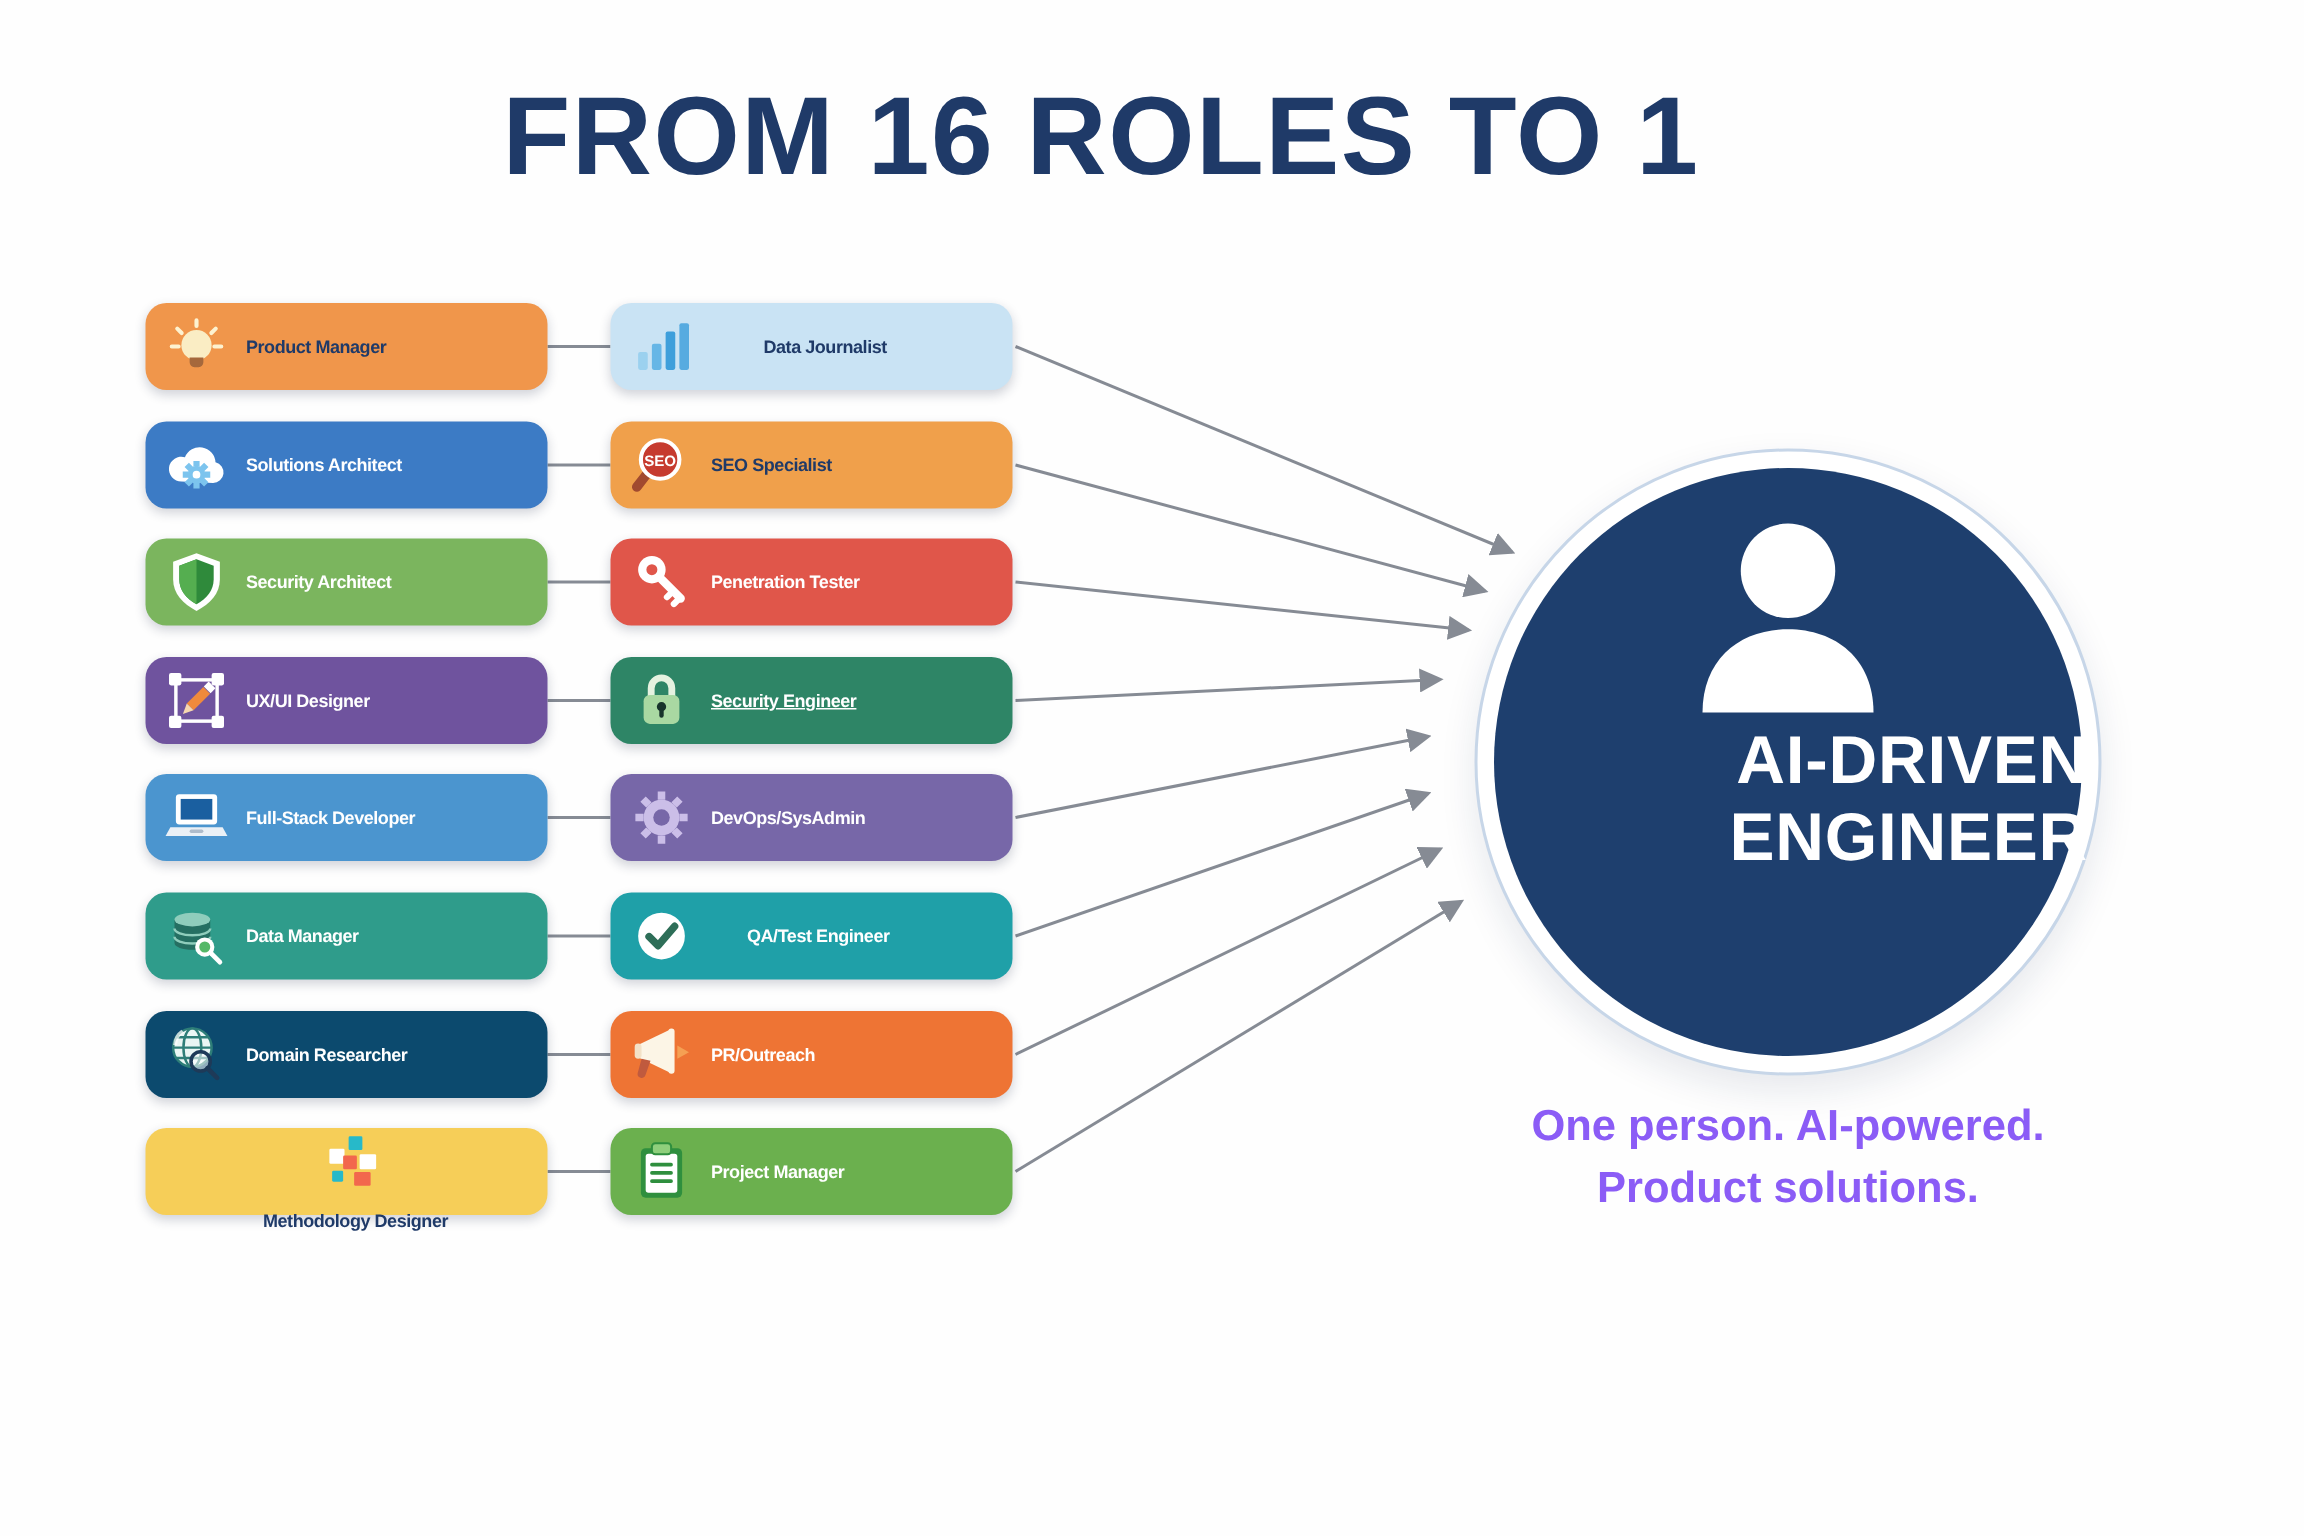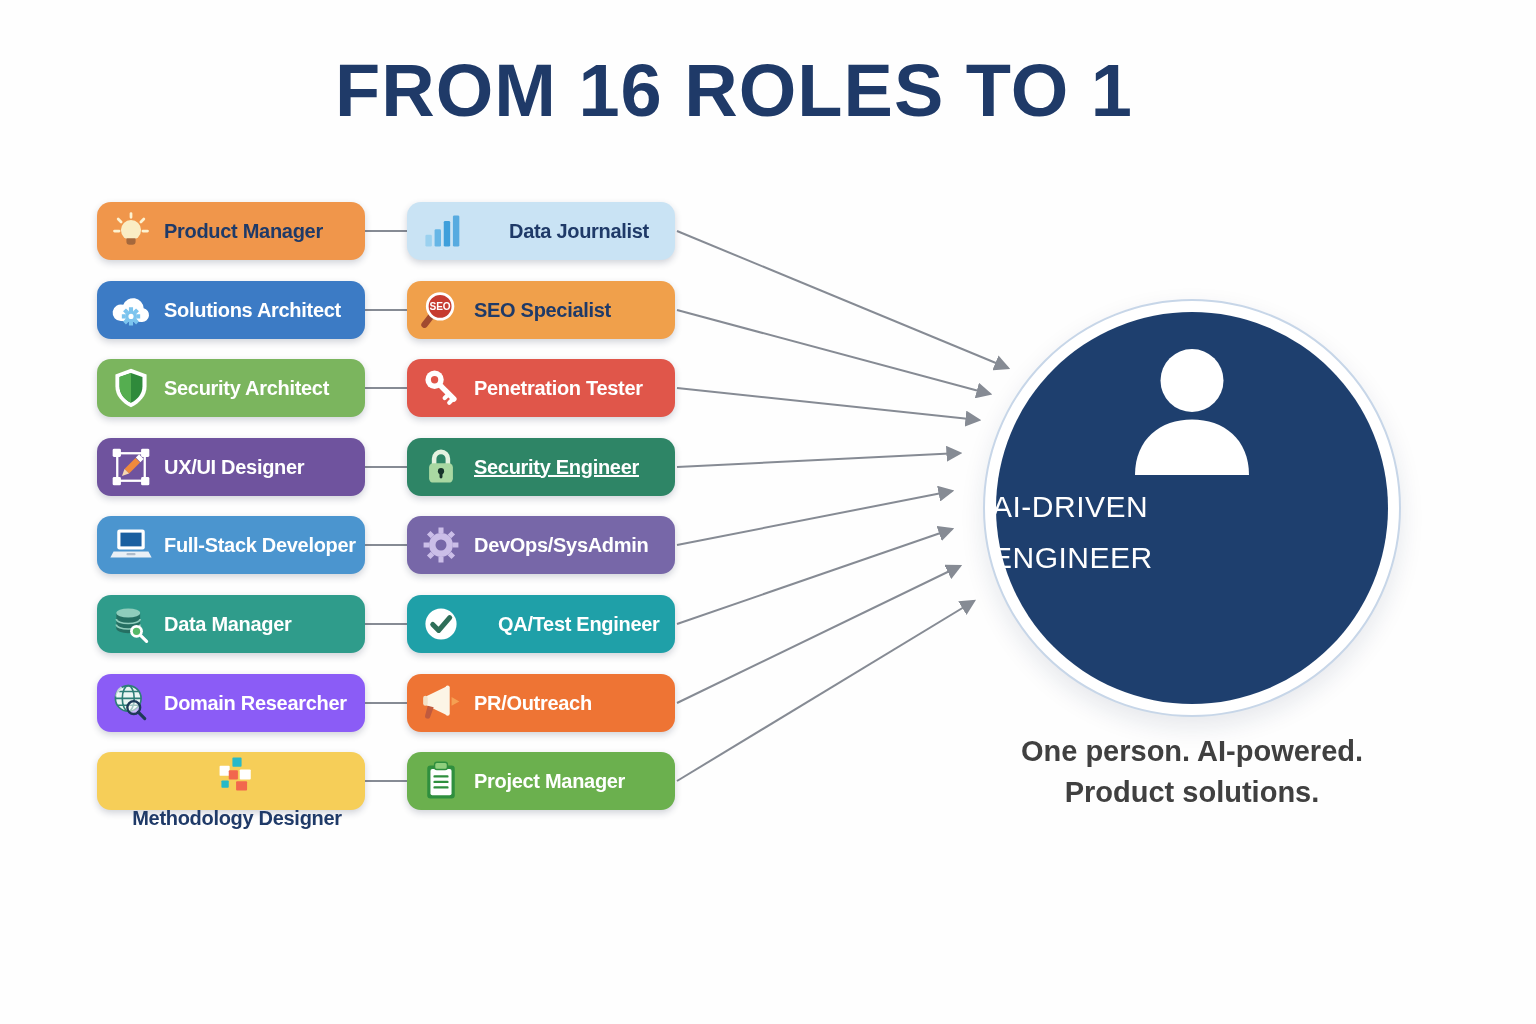--- a/index.html
+++ b/index.html
@@ -6,29 +6,29 @@
   .stage{position:relative;width:1536px;height:1024px;background:#fefefe;overflow:hidden;
          font-family:"Liberation Sans",sans-serif;}
   .page-title{position:absolute;top:48px;left:0;width:1468px;text-align:center;
               font-size:74px;font-weight:bold;letter-spacing:1px;}
   #lines-layer{position:absolute;left:0;top:0;z-index:1;}
   .badge{position:absolute;width:268px;height:58px;border-radius:14px;z-index:2;
          display:flex;align-items:center;gap:11px;padding-left:12px;box-sizing:border-box;
          box-shadow:0 3px 7px rgba(30,40,70,.20);}
   .badge-icon{width:44px;height:44px;flex:0 0 44px;display:flex;align-items:center;justify-content:center;}
   .badge-icon svg{width:44px;height:44px;}
-  .badge-label{font-weight:bold;font-size:20px;letter-spacing:-0.3px;white-space:nowrap;}
+  .badge-label{font-weight:bold;font-size:12px;letter-spacing:-0.3px;white-space:nowrap;}
   .circle-ring{position:absolute;left:983px;top:299px;width:414px;height:414px;border-radius:50%;
                border:2px solid #c7d6e8;background:#ffffff;z-index:2;
                box-shadow:0 10px 24px rgba(20,40,80,.10);}
   .circle-core{position:absolute;left:996px;top:312px;width:392px;height:392px;border-radius:50%;z-index:3;}
   .person{position:absolute;left:1117px;top:340px;width:150px;height:138px;z-index:4;}
   .person svg{width:150px;height:138px;}
-  .circle-text{position:absolute;left:992px;top:481px;width:400px;text-align:left;z-index:4;
-               color:#ffffff;font-weight:normal;font-size:30px;line-height:51px;letter-spacing:0.5px;}
+  .circle-text{position:absolute;left:992px;top:481px;width:400px;text-align:right;z-index:4;
+               color:#ffffff;font-weight:bold;font-size:45px;line-height:51px;letter-spacing:0.5px;}
   .caption{position:absolute;left:892px;top:731px;width:600px;text-align:center;z-index:2;
            font-weight:bold;font-size:29px;line-height:41px;}
 </style>
 </head>
 <body>
 
 <div class="stage" id="stage" style="background: rgb(254, 254, 254);">
   <div class="page-title" style="color: rgb(31, 58, 104);">FROM 16 ROLES TO 1</div>
   <svg id="lines-layer" width="1536" height="1024">
       <defs>
@@ -127,21 +127,21 @@
             <path d="M8 12v17c0 2.8 5.8 5 13 5s13-2.2 13-5V12" fill="#256F62"></path>
             <ellipse cx="21" cy="12" rx="13" ry="5" fill="#8FCDBC"></ellipse>
             <path d="M8 18.5c0 2.8 5.8 5 13 5s13-2.2 13-5M8 24.5c0 2.8 5.8 5 13 5s13-2.2 13-5" stroke="#8FCDBC" stroke-width="1.8" fill="none"></path>
             <circle cx="30" cy="32" r="7" fill="#FFFFFF"></circle>
             <circle cx="30" cy="32" r="4" fill="#55B868"></circle>
             <path d="M35 37l6 6" stroke="#FFFFFF" stroke-width="3.5" stroke-linecap="round"></path>
           </svg>
         </span>
         <span class="badge-label" style="color: rgb(255, 255, 255);">Data Manager</span>
       </div>
-      <div class="badge" style="left: 97px; top: 674px; background: #8b5cf6;">
+      <div class="badge" style="left: 97px; top: 674px; background: #0c4a6e;">
         <span class="badge-icon">
           <svg viewBox="0 0 48 48">
             <circle cx="21" cy="19" r="14" fill="#EAF6F4"></circle>
             <g stroke="#2E7E78" stroke-width="1.8" fill="none">
               <circle cx="21" cy="19" r="14"></circle>
               <ellipse cx="21" cy="19" rx="6.5" ry="14"></ellipse>
               <path d="M7 19h28M9.5 11.5h23M9.5 26.5h23"></path>
             </g>
             <path d="M13 6a14 14 0 0 0-6 11h3a11 11 0 0 1 5-9z" fill="#FFFFFF" opacity="0.7"></path>
             <circle cx="27" cy="29" r="7" fill="#FFFFFF" fill-opacity="0.55" stroke="#1E3A58" stroke-width="2.6"></circle>
@@ -262,17 +262,17 @@
   <div class="circle-core" id="circle-core" style="background: rgb(30, 63, 110);"></div>
   <div class="person" id="person-slot"><svg viewBox="0 0 100 92">
         <circle cx="50" cy="27" r="21" fill="#FFFFFF"></circle>
         <path d="M12 90c0-24 17-37 38-37s38 13 38 37z" fill="#FFFFFF"></path>
       </svg></div>
   <div class="circle-text">
     <div>AI-DRIVEN</div>
     <div>ENGINEER</div>
   </div>
 
-  <div class="caption" id="caption" style="color: #404040;">
+  <div class="caption" id="caption" style="color: #8b5cf6;">
     <div>One person. AI-powered.</div>
     <div>Product solutions.</div>
   </div>
 </div>
 
 </body></html>

